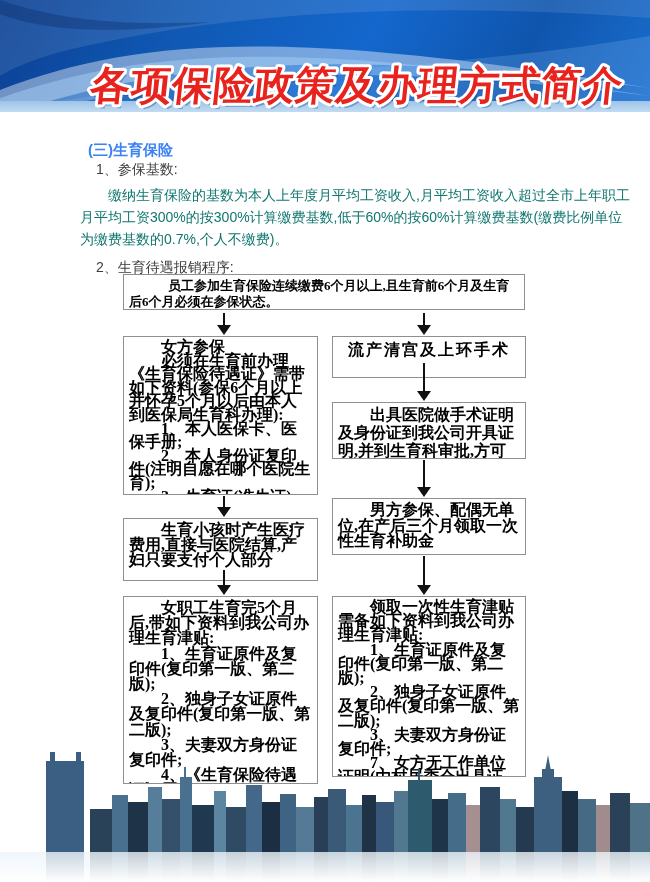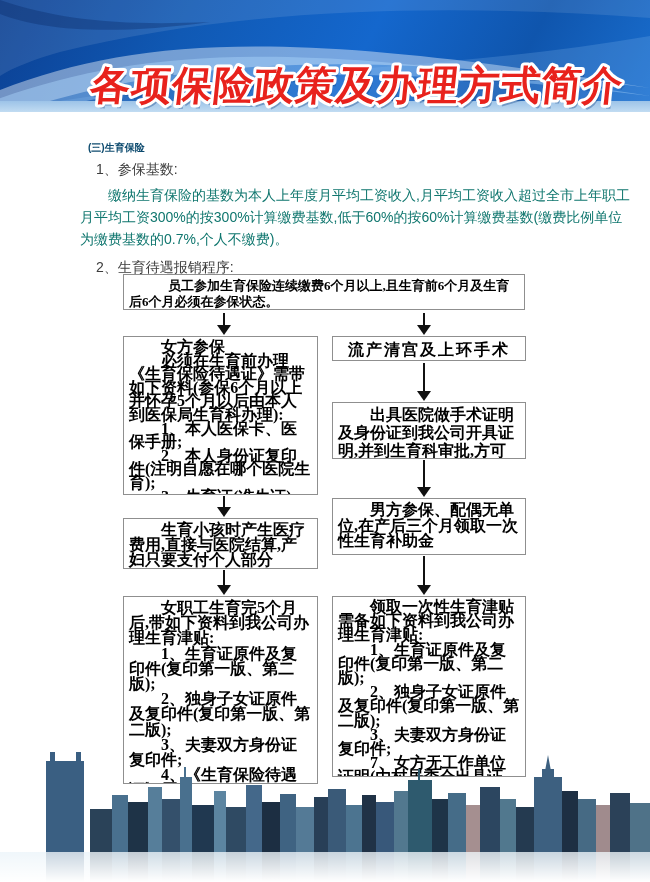--- a/index.html
+++ b/index.html
@@ -8,21 +8,21 @@
   
   .banner{position:absolute;left:0;top:0;width:650px;height:112px;
           background:linear-gradient(118deg,#0b3f92 0%,#1059b4 28%,#1467cd 55%,#0f55ad 78%,#1a6fd0 100%);}
   .banner svg{position:absolute;left:0;top:0;}
   .banner-strip{position:absolute;left:0;top:101px;width:650px;height:11px;
           background:linear-gradient(180deg,#9cc3e8 0%,#c2dcf2 100%);}
   .title-svg{position:absolute;left:0;top:0;width:650px;height:112px;}
   .title-text{font-family:"Liberation Sans",sans-serif;font-weight:900;
               letter-spacing:1px;}
   
-  .sec-heading{position:absolute;left:88px;top:141px;font-size:10px;font-weight:bold;color:#0c4a6e;}
+  .sec-heading{position:absolute;left:88px;top:141px;font-size:15px;font-weight:bold;color:#3b82f6;}
   .list-label{position:absolute;font-size:14px;color:#3c3c3c;}
   .para{position:absolute;left:80px;top:184px;width:552px;font-size:14px;line-height:22px;
         color:#0f766e;text-indent:2em;}
   
   .fbox{position:absolute;box-sizing:border-box;background:#fff;border:1px solid #8f8f8f;
         color:#000;font-family:"Liberation Serif",serif;font-weight:bold;font-size:16px;
         padding:3px 5px;white-space:pre-line;overflow:hidden;}
   .fbox.center{text-align:center;white-space:normal;letter-spacing:2px;}
   .flow-arrow{position:absolute;width:2px;background:#111;}
   .flow-arrow::after{content:'';position:absolute;left:-6px;bottom:-9px;width:0;height:0;
@@ -66,32 +66,32 @@
 
     <div class="fbox" style="left:123px;top:336px;width:195px;height:159px;line-height:13.6px;">　　女方参保
 　　必须在生育前办理《生育保险待遇证》需带如下资料(参保6个月以上并怀孕5个月以后由本人到医保局生育科办理):
 　　1、本人医保卡、医保手册;
 　　2、本人身份证复印件(注明自愿在哪个医院生育);
 　　3、生育证(准生证);
 　　4、母婴保健手册(病历本)。
 　　5、本人一寸照片一张。</div>
     <div class="flow-arrow" style="left:223px;top:496px;height:12px;"></div>
 
-    <div class="fbox" style="left:123px;top:518px;width:195px;height:51px;line-height:15px;font-family:Liberation Serif, serif;">　　生育小孩时产生医疗费用,直接与医院结算,产妇只要支付个人部分</div>
+    <div class="fbox" style="left:123px;top:518px;width:195px;height:63px;line-height:15px;font-family:Liberation Serif, serif;">　　生育小孩时产生医疗费用,直接与医院结算,产妇只要支付个人部分</div>
     <div class="flow-arrow" style="left:223px;top:570px;height:16px;"></div>
 
     <div class="fbox" style="left:123px;top:596px;width:195px;height:188px;line-height:15.2px;">　　女职工生育完5个月后,带如下资料到我公司办理生育津贴:
 　　1、生育证原件及复印件(复印第一版、第二版);
 　　2、独身子女证原件及复印件(复印第一版、第二版);
 　　3、夫妻双方身份证复印件;
 　　4、《生育保险待遇证》原件;
 　　5、婴儿出生证(含多胎)或婴儿死亡证明原件及复印件;
 　　6、出院诊断书。</div>
 
-    <div class="fbox center" style="left:332px;top:336px;width:194px;height:25px;line-height:19px;">流产清宫及上环手术</div>
+    <div class="fbox center" style="left:332px;top:336px;width:194px;height:42px;line-height:19px;">流产清宫及上环手术</div>
     <div class="flow-arrow" style="left:423px;top:363px;height:29px;"></div>
 
     <div class="fbox" style="left:332px;top:402px;width:194px;height:57px;line-height:18px;">　　出具医院做手术证明及身份证到我公司开具证明,并到生育科审批,方可到医院做手术,费用直接与医院核算。</div>
     <div class="flow-arrow" style="left:423px;top:460px;height:28px;"></div>
 
     <div class="fbox" style="left:332px;top:498px;width:194px;height:57px;line-height:15.5px;">　　男方参保、配偶无单位,在产后三个月领取一次性生育补助金</div>
     <div class="flow-arrow" style="left:423px;top:556px;height:30px;"></div>
 
     <div class="fbox" style="left:332px;top:596px;width:194px;height:181px;line-height:14.2px;">　　领取一次性生育津贴需备如下资料到我公司办理生育津贴:
 　　1、生育证原件及复印件(复印第一版、第二版);

